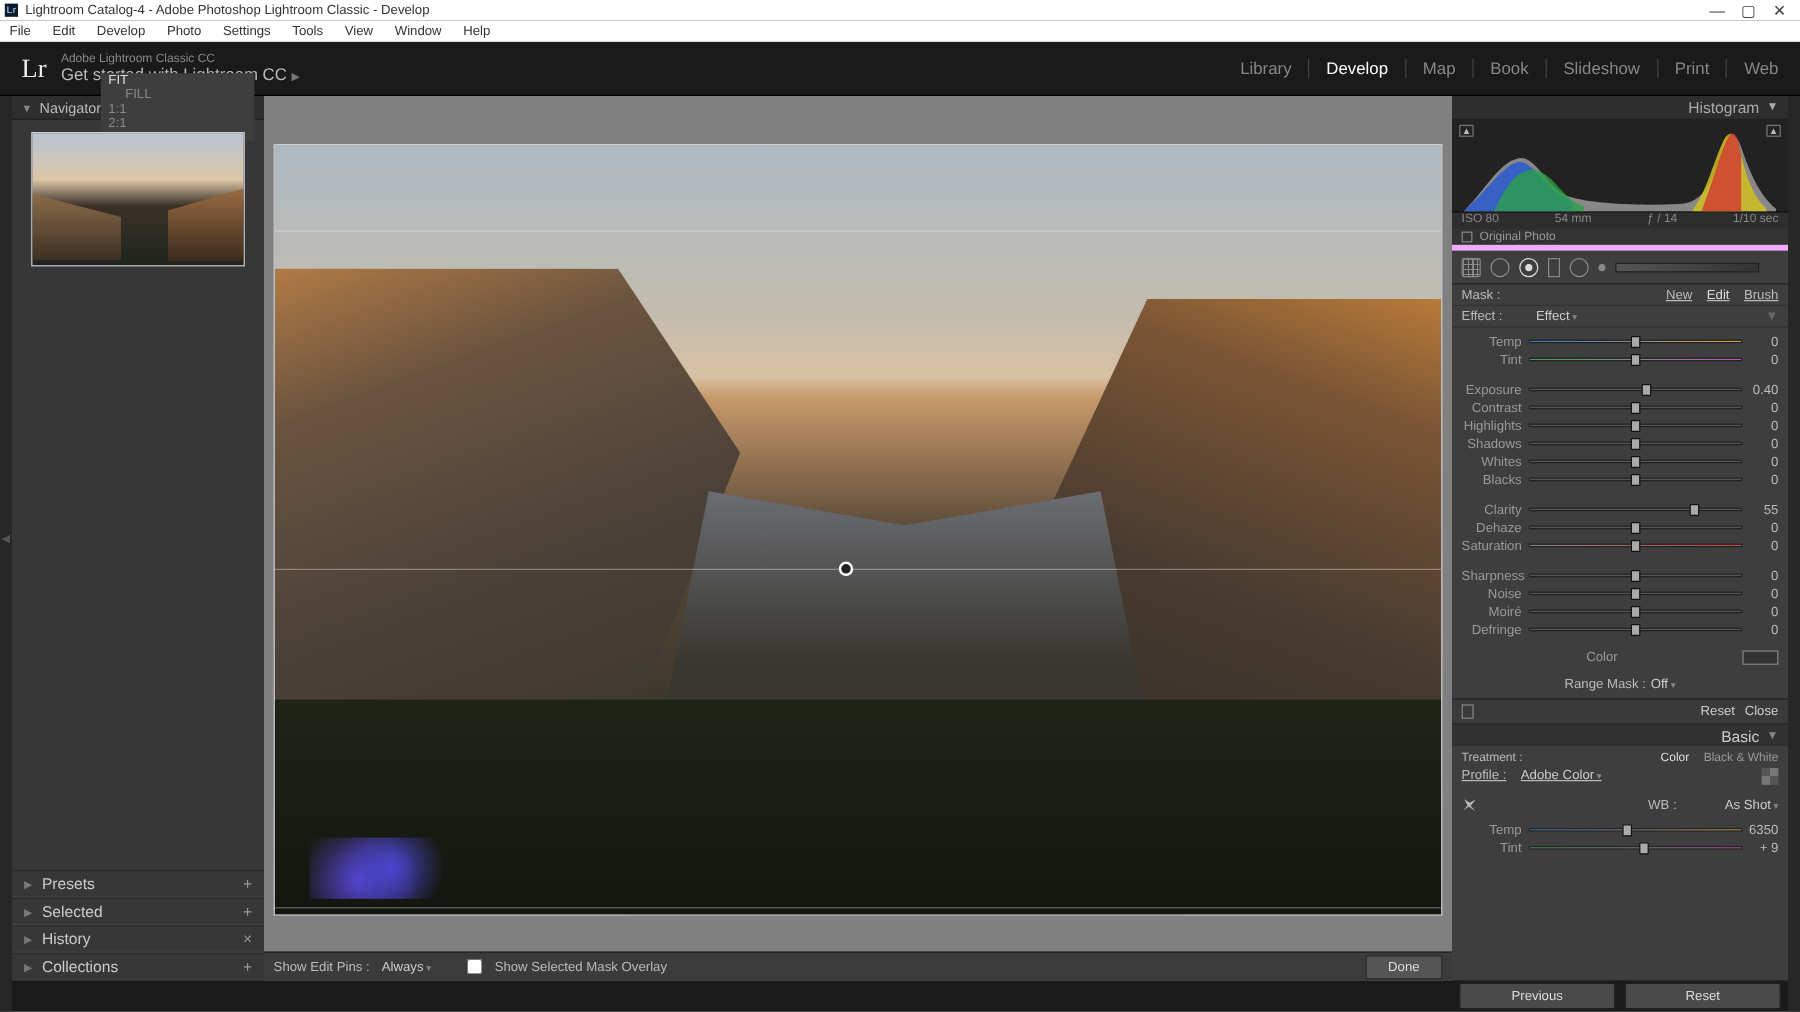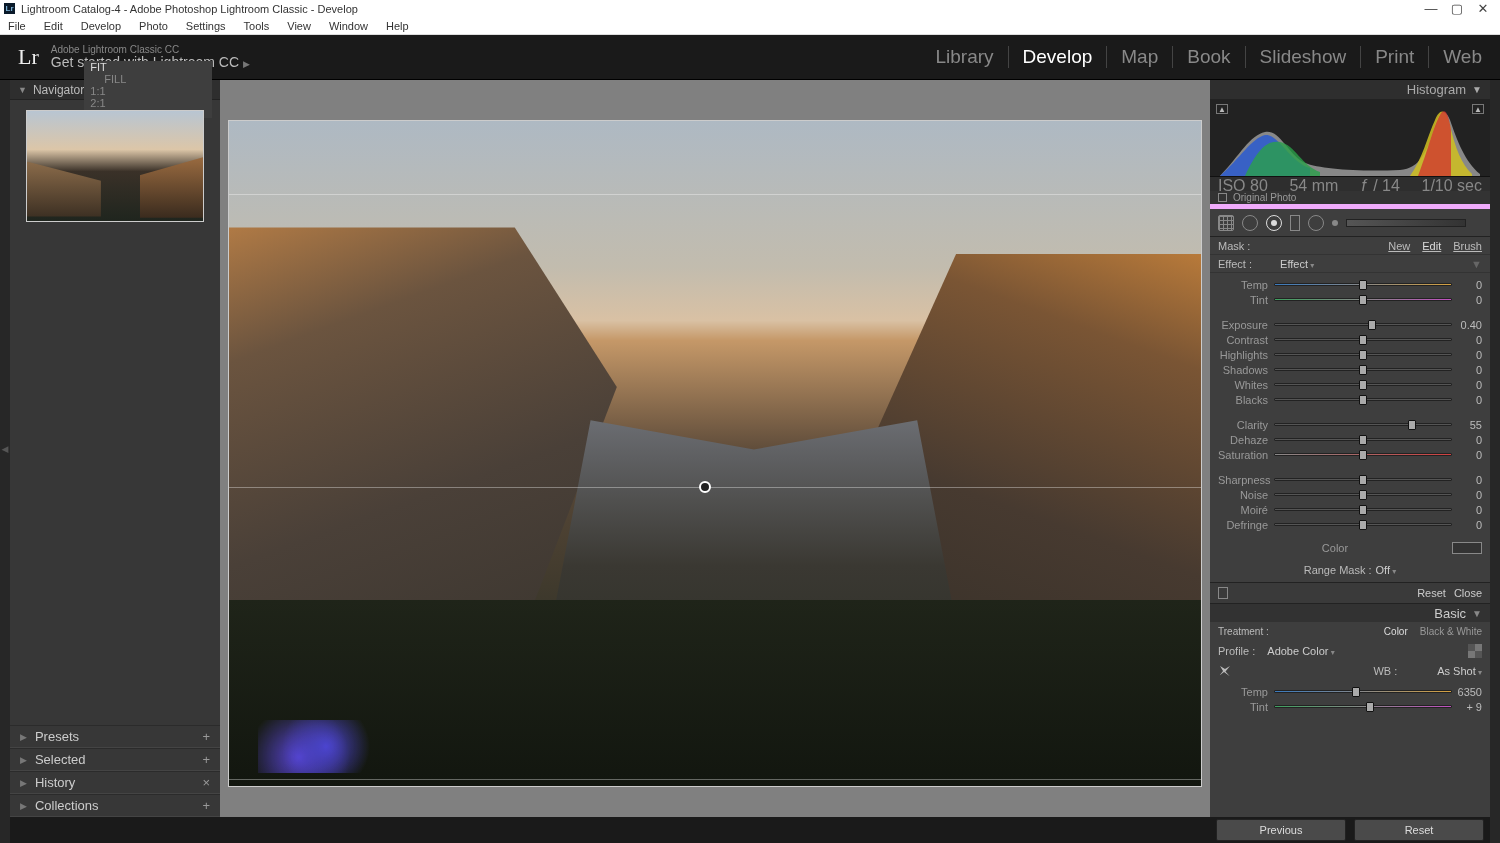--- a/index.html
+++ b/index.html
@@ -11,21 +11,21 @@
 .titlebar .spacer { flex:1; }
 .titlebar .winbtn { width:26px; text-align:center; font-size:13px; color:#444;}
 
 .menubar { height:18px; background:#fff; color:#333; border-bottom:1px solid #ddd; display:flex; align-items:center; padding:0 6px; gap:14px; font-size:11px;}
 .menubar span { padding:1px 2px; }
 
 .identity { height:45px; background:#1a1a1a; display:flex; align-items:center; padding:0 18px; border-bottom:1px solid #000;}
 .identity .lr { font-family:Georgia,serif; font-size:22px; color:#eee; margin-right:12px;}
 .identity .brand { font-size:10px; color:#888; line-height:12px;}
 .identity .brand .big { font-size:14px; color:#bbb;}
-.identity .modules { margin-left:auto; display:flex; gap:0; font-size:19px; color:#888;}
+.identity .modules { margin-left:auto; display:flex; gap:0; font-size:14px; color:#888;}
 .identity .modules span { padding:0 14px; border-right:1px solid #444;}
 .identity .modules span:last-child { border-right:none; padding-right:0;text-align:right;}
 .identity .modules .active { color:#fff; }
 
 .workspace { display:flex; height:calc(100% - 17px - 18px - 45px - 26px); background:#2a2a2a;}
 
 .left { width:210px; background:#373737; display:flex; flex-direction:column; }
 .collapse-tab { width:10px; background:#272727; display:flex; align-items:center; justify-content:center; color:#555; font-size:9px;}
 .panel-head { height:20px; background:#2e2e2e; color:#bbb; display:flex; align-items:center; padding:0 8px; font-size:12px; border-bottom:1px solid #222;}
 .panel-head .tri { font-size:9px; margin-right:6px; color:#888;}
@@ -56,21 +56,21 @@
 .ctool .btn { background:#555; color:#ddd; padding:3px 18px; border:1px solid #2a2a2a; border-radius:2px;}
 .ctool input[type=checkbox]{vertical-align:middle;}
 
 
 .right { width:280px; background:#3e3e3e; display:flex; flex-direction:column; overflow:hidden; font-size:11px; color:#bbb;}
 .r-head { height:20px; background:#2e2e2e; display:flex; align-items:center; padding:0 8px; justify-content:flex-end; font-size:13px; color:#aaa; border-bottom:1px solid #222;}
 .r-head .tri{margin-left:6px;font-size:10px;}
 .histo-box{height:77px;background:#222;margin:0;position:relative;border-bottom:1px solid #111;}
 .histo-box svg{position:absolute;inset:0;}
 .histo-corner{position:absolute;top:4px;width:12px;height:10px;border:1px solid #777;font-size:8px;text-align:center;}
-.histo-info{height:14px;background:#2e2e2e;display:flex;justify-content:space-between;padding:0 8px;font-size:16px;color:#888;}
+.histo-info{height:14px;background:#2e2e2e;display:flex;justify-content:space-between;padding:0 8px;font-size:10px;color:#888;}
 .orig{height:18px;background:#333;display:flex;align-items:center;padding:0 8px;font-size:10px;color:#999;gap:6px;border-bottom:5px solid #f0abfc;}
 .orig .chk{width:9px;height:9px;border:1px solid #888;}
 .toolstrip{height:28px;background:#3e3e3e;display:flex;align-items:center;gap:8px;padding:0 8px;border-bottom:1px solid #222;}
 .ts-icon{width:16px;height:16px;border:1px solid #888;border-radius:2px;}
 .ts-circle{width:16px;height:16px;border:1px solid #888;border-radius:50%;}
 .ts-target{width:16px;height:16px;border:1.5px solid #ddd;border-radius:50%;position:relative;}
 .ts-target::after{content:"";position:absolute;inset:4px;border-radius:50%;background:#ddd;}
 .ts-rect{width:10px;height:16px;border:1px solid #888;}
 .ts-grad{width:120px;height:8px;background:linear-gradient(to right,#555,#333);border:1px solid #222;}
 .mask-row{height:18px;display:flex;align-items:center;padding:0 8px;justify-content:space-between;border-bottom:1px solid #333;}
@@ -96,21 +96,21 @@
 .btm-tools .sp{flex:1;}
 .txt-btn{color:#ccc;}
 
 
 .sec-head{height:18px;display:flex;align-items:center;justify-content:flex-end;padding:0 8px;background:#323232;font-size:13px;color:#ccc;}
 .sec-head .tri{margin-left:6px;font-size:10px;color:#888;}
 .treat{height:18px;display:flex;align-items:center;padding:0 8px;background:#3e3e3e;font-size:10px;}
 .treat .sp{flex:1;}
 .treat .opt{margin-left:12px;color:#999;}
 .treat .opt.act{color:#ddd;}
-.profile{height:22px;display:flex;align-items:center;padding:0 8px;gap:12px;}
+.profile{height:22px;display:flex;align-items:flex-start;padding:0 8px;gap:12px;text-decoration:underline;}
 .profile .grid{width:14px;height:14px;background:conic-gradient(#777 25%,#555 0 50%,#777 0 75%,#555 0);}
 .wb{height:18px;display:flex;align-items:center;padding:0 8px;}
 .wb .sp{flex:1;}
 .wb .picker{width:14px;height:14px;transform:rotate(-45deg);background:#bbb;clip-path:polygon(50% 0,60% 40%,100% 50%,50% 55%,48% 100%,40% 50%,0 45%,40% 40%);} 
 
 
 .footer{height:26px;display:flex;background:#1a1a1a;}
 .footer .lblock{width:210px;display:flex;gap:8px;align-items:center;padding:0 8px;}
 .footer .mid{flex:1;}
 .footer .rblock{width:280px;display:flex;gap:8px;align-items:center;padding:0 6px;}
@@ -206,20 +206,29 @@
           <div class="cliff-right"></div>
           <div class="valley"></div>
           <div class="forest"></div>
         <div class="gf-line" style="top:11%"></div>
         <div class="gf-line" style="top:55%"></div>
         <div class="gf-line" style="top:99%"></div>
         <div class="pin" style="left:49%;top:55%"></div>
         <div class="clip"></div>
       </div>
     </div>
+    <div class="ctool">
+      <span>Show Edit Pins :</span>
+      <span class="dd">Always</span>
+      <span style="width:10px"></span>
+      <input type="checkbox" style="">
+      <span>Show Selected Mask Overlay</span>
+      <span style="flex:1"></span>
+      <span class="btn">Done</span>
+    </div>
   </div>
 
   <div class="right">
     <div class="r-head">
       <span>Histogram</span>
         <span class="tri">▼</span>
     </div>
     <div class="histo-box">
       <div class="histo-corner" style="left:6px">▲</div>
       <div class="histo-corner" style="right:6px">▲</div>

